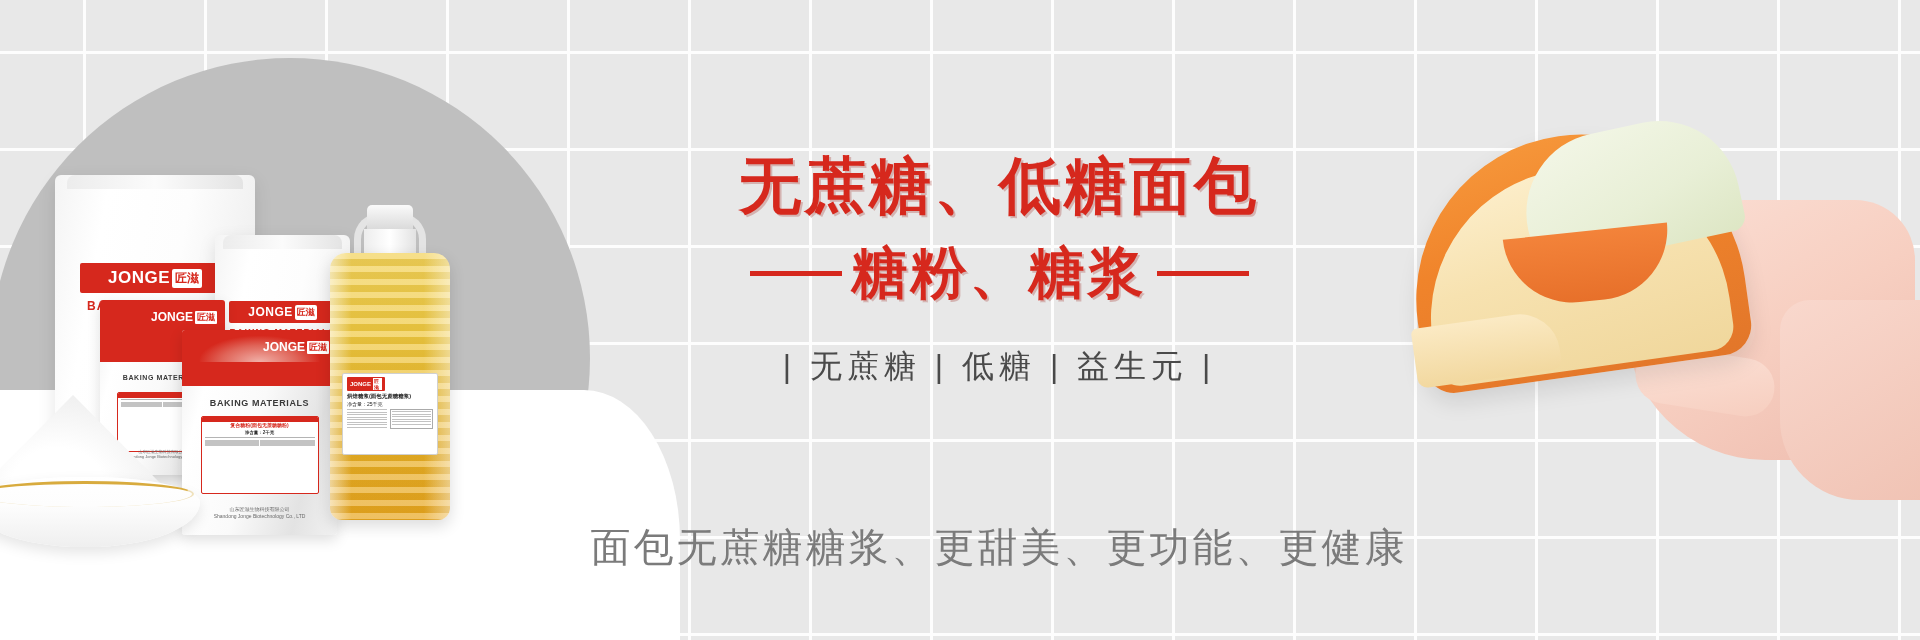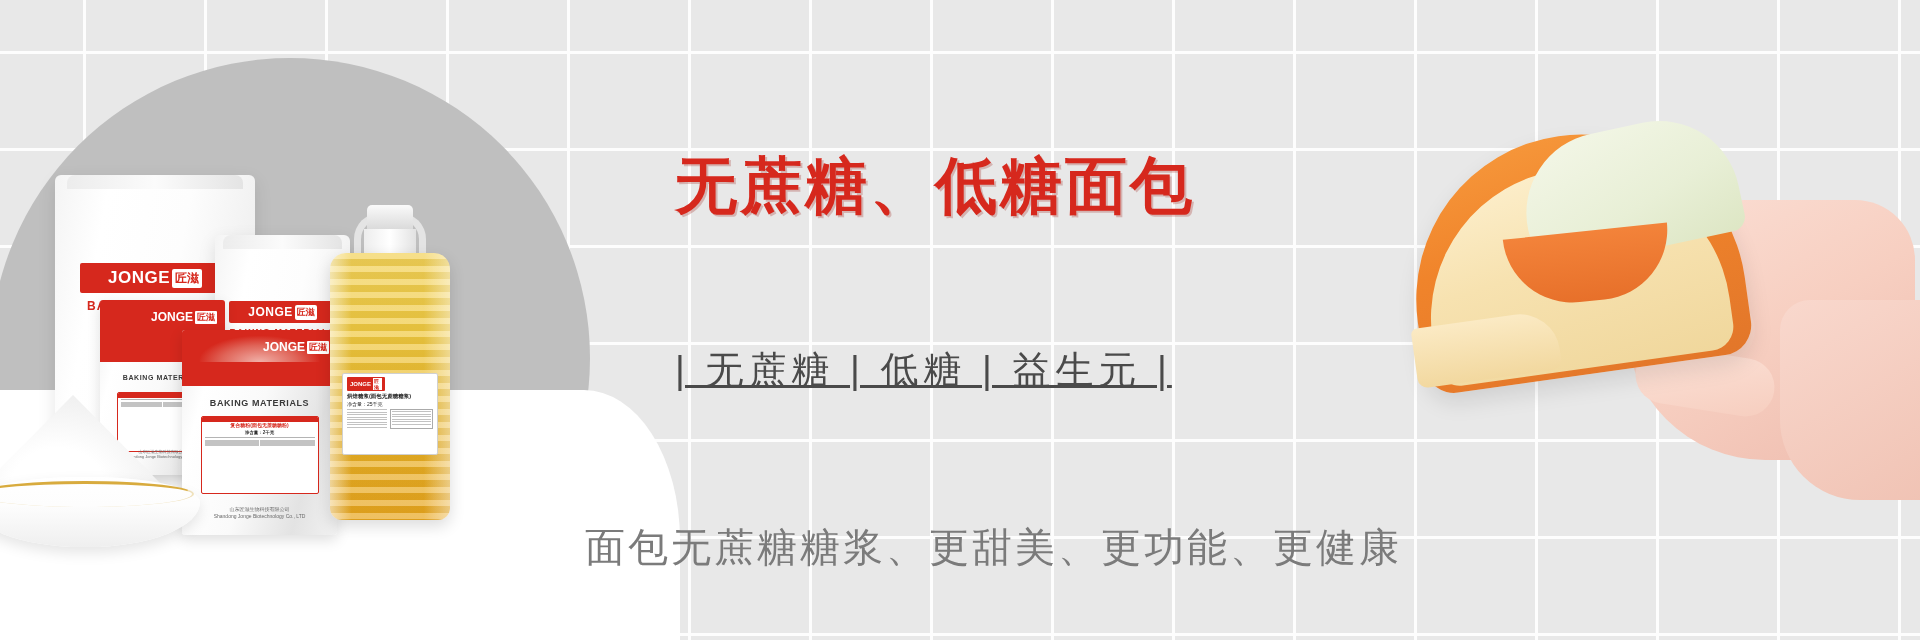--- a/index.html
+++ b/index.html
@@ -246,21 +246,22 @@
   #bowl .rim{
     position:absolute; left:6px; top:86px; width:218px; height:26px;
     border-radius:50%;
     border-top:3px solid #d8ab3e;
     border-left:2px solid rgba(216,171,62,.35);
     border-right:2px solid rgba(216,171,62,.35);
   }
 
   
   #copy{
-    position:absolute; left:675px; top:0; width:790px; height:508px;
+    position:absolute; left:604px; top:0; width:790px; height:508px;
+    text-align:center;
   }
   #headline{
     position:absolute; left:0; right:0; top:155px;
     color:#d6281d;
     font-size:62px; font-weight:bold;
     letter-spacing:3px;
     line-height:1;
     text-shadow:2px 2px 0 rgba(150,20,12,.25);
     white-space:nowrap;
   }
@@ -270,23 +271,22 @@
   }
   .rule{ height:5px; width:92px; background:#d6281d; }
   #headline2{
     color:#d6281d; font-size:56px; font-weight:bold;
     letter-spacing:3px; line-height:1;
     text-shadow:2px 2px 0 rgba(150,20,12,.25);
     white-space:nowrap;
   }
   #tagline{
     position:absolute; left:0; right:0; top:345px;
-    color:#4a4a4a; font-size:38px; letter-spacing:5px;
-    white-space:nowrap;
-    text-decoration:underline;
+    color:#4a4a4a; font-size:32px; letter-spacing:5px;
+    white-space:nowrap;
   }
   #slogan{
     position:absolute; left:-90px; right:-90px; top:520px;
     color:#7b7b7b; font-size:40px; letter-spacing:3px;
     white-space:nowrap;
   }
 
   
   #hand-bread{ position:absolute; left:1380px; top:60px; width:540px; height:480px; }
 
@@ -541,20 +541,25 @@
       <div class="heap"></div>
       <div class="dish"></div>
       <div class="rim"></div>
     </div>
 
   </div>
 
   <div id="copy">
     <div id="headline">无蔗糖、低糖面包</div>
 
+    <div id="headline2-row">
+      <span class="rule"></span>
+      <span id="headline2">糖粉、糖浆</span>
+      <span class="rule"></span>
+    </div>
 
     <div id="tagline">| 无蔗糖 | 低糖 | 益生元 |</div>
     <div id="slogan">面包无蔗糖糖浆、更甜美、更功能、更健康</div>
   </div>
 
   <div id="hand-bread">
     <div id="hand">
       <div class="palm"></div>
       <div class="wrist"></div>
       <div class="f1"></div>

